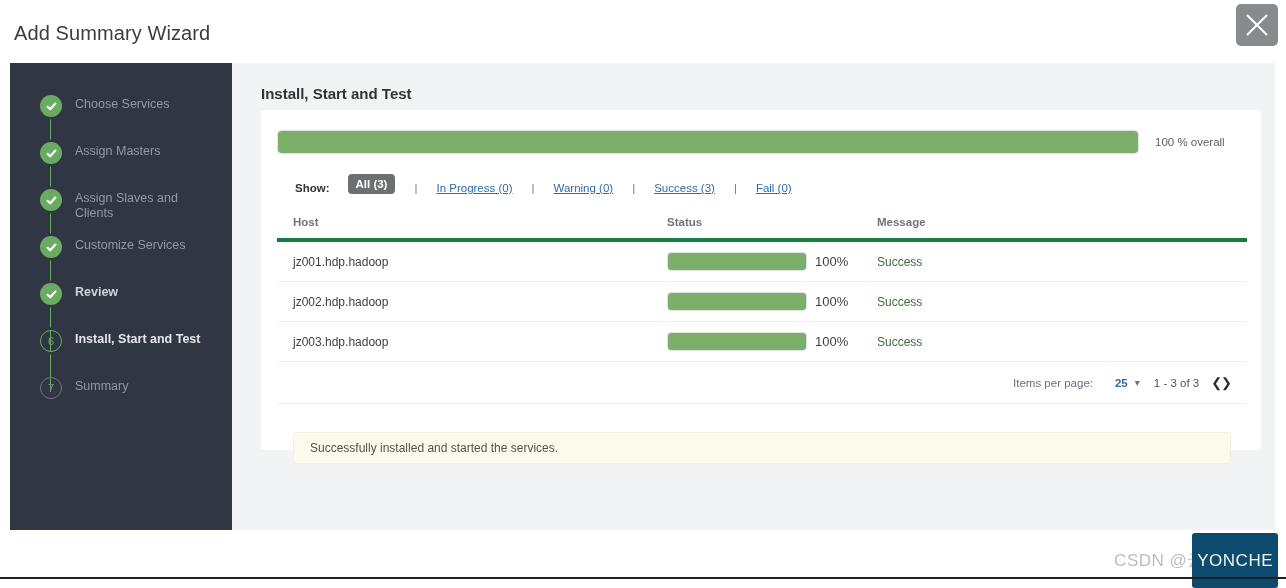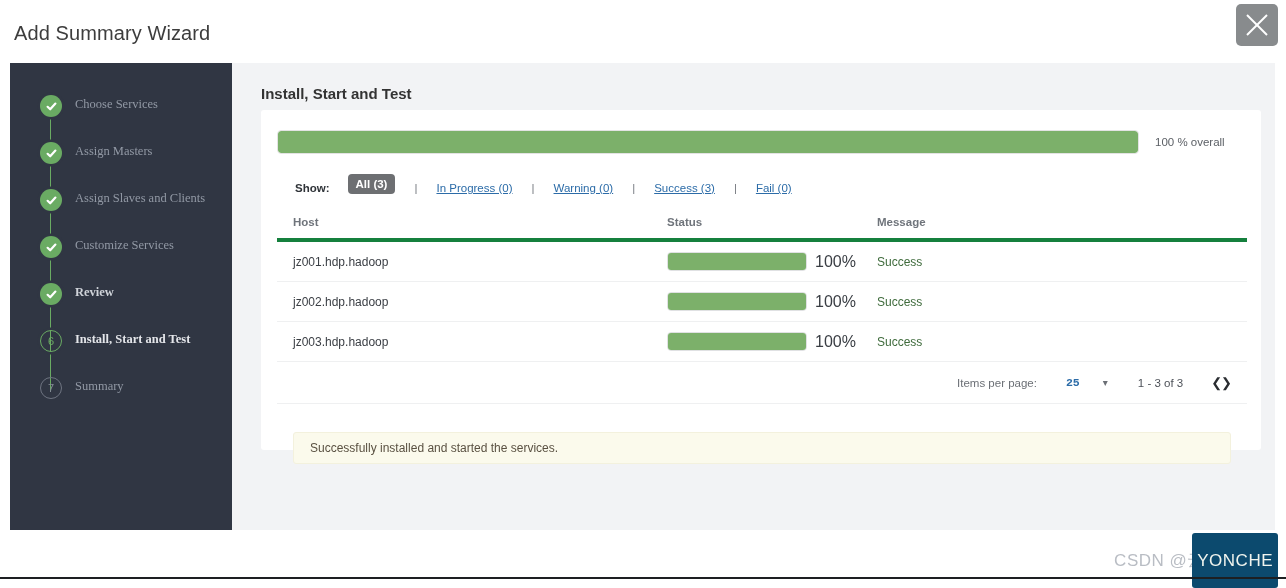--- a/index.html
+++ b/index.html
@@ -90,21 +90,20 @@
     font-size: 11px;
   }
   .check-glyph { display:block; }
   .step-label {
     margin-left: 13px;
     font-size: 12.5px;
     line-height: 15px;
     padding-top: 4px;
     color: #9299a5;
     max-width: 140px;
-    font-family: Liberation Serif, serif;
   }
   .step-label.active { color: #e4e6ea; font-weight: bold; }
   .step-label.bold-done { color: #cfd3d9; font-weight: bold; }
   
   .connector {
     position: absolute;
     left: 40px;
     width: 1px;
     background: #6aab63;
     z-index: 1;
@@ -231,39 +230,39 @@
     border-radius: 4px;
     overflow: hidden;
     background: #fff;
   }
   .row-bar-fill {
     height: 100%;
     background: #7cb06a;
   }
   .row-pct {
     margin-left: 8px;
-    font-size: 16px;
+    font-size: 13px;
     color: #3a3e44;
   }
   .msg-success { color: #3f6b3c; font-size: 12px; }
 
   
   .pager {
     display: flex;
     align-items: center;
     justify-content: flex-end;
     font-size: 11.5px;
     color: #65696f;
     padding: 13px 16px 0 0;
     border-bottom: 1px solid #eff0f1;
     padding-bottom: 13px;
-    gap: 16px;
+    gap: 0;
   }
   .pager-label { color: #6b6f75; }
-  .pager-size { color: #2c6ca8; font-weight: bold; margin-left: 13px; font-family: Liberation Mono, monospace; }
+  .pager-size { color: #2c6ca8; font-weight: bold; margin-left: 22px; }
   .pager-caret { color: #6b6f75; margin-left: 7px; font-size: 10px; }
   .pager-range { margin-left: 14px; color: #4d5158; }
   .pager-arrows { margin-left: 12px; color: #2a2d31; font-size: 13px; letter-spacing:-1px; cursor:pointer; }
 
   
   .alert {
     margin: 28px 16px 0 16px;
     background: #fbfaec;
     border: 1px solid #f3f1dd;
     border-radius: 3px;

